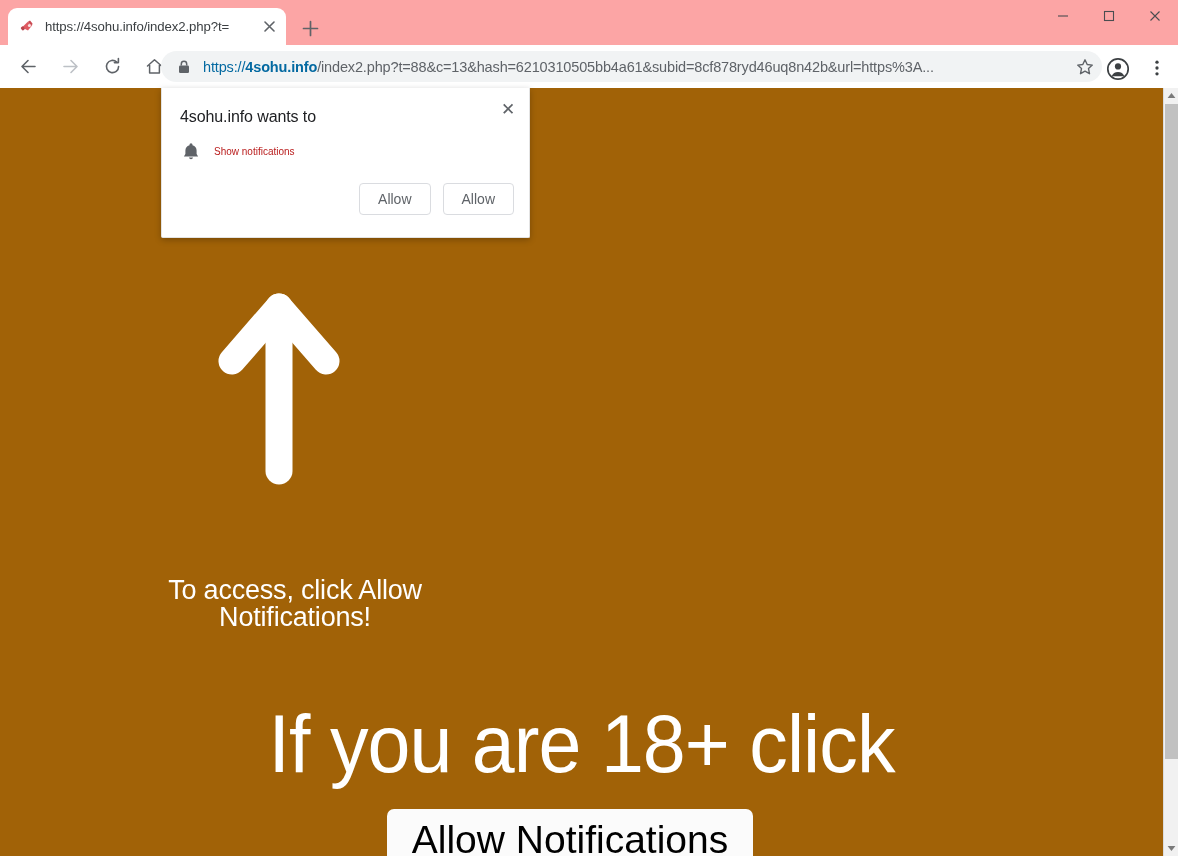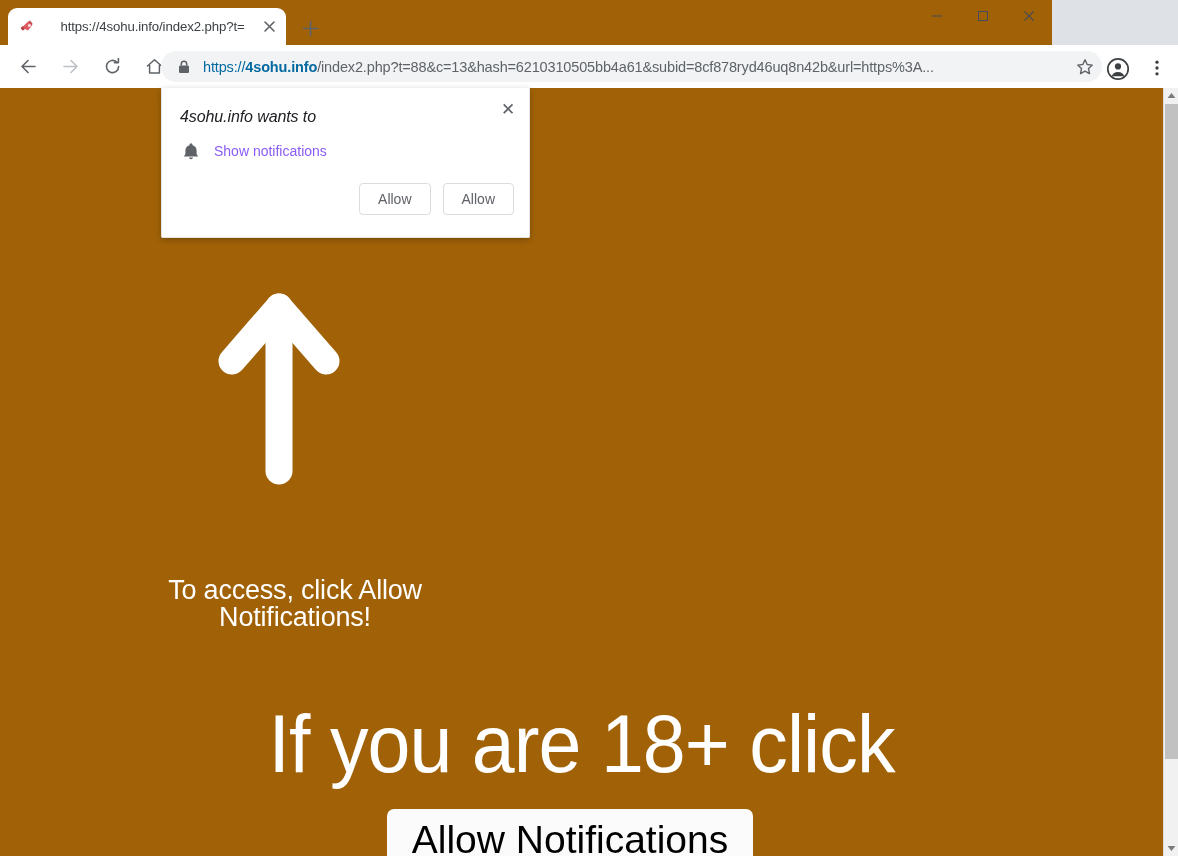--- a/index.html
+++ b/index.html
@@ -17,24 +17,23 @@
     width: 1178px;
     height: 856px;
     background: #dee1e6;
     overflow: hidden;
   }
 
   
   .tabstrip {
     position: absolute;
     top: 0; left: 0;
-    width: 1052px;
+    width: 1178px;
     height: 45px;
-    background: #a16207;
-    text-align: center;
+    background: #fca5a5;
   }
 
   .tab {
     position: absolute;
     left: 8px;
     top: 8px;
     width: 278px;
     height: 37px;
     background: #ffffff;
     border-radius: 9px 9px 0 0;
@@ -300,42 +299,41 @@
     border-radius: 0 0 2px 2px;
   }
 
   .perm-title {
     position: absolute;
     left: 18px;
     top: 20px;
     font-size: 16px;
     color: #202124;
     letter-spacing: -0.1px;
-    font-style: italic;
   }
 
   .perm-row {
     position: absolute;
     left: 18px;
     top: 52px;
     display: flex;
     align-items: center;
   }
   .perm-bell {
     width: 22px;
     height: 22px;
     margin-right: 12px;
     display: flex;
     align-items: center;
     justify-content: center;
     color: #5f6368;
   }
   .perm-label {
-    font-size: 14px;
-    color: #8b5cf6;
+    font-size: 10px;
+    color: #b91c1c;
   }
 
   .perm-close {
     position: absolute;
     right: 8px;
     top: 8px;
     width: 26px;
     height: 26px;
     display: flex;
     align-items: center;

